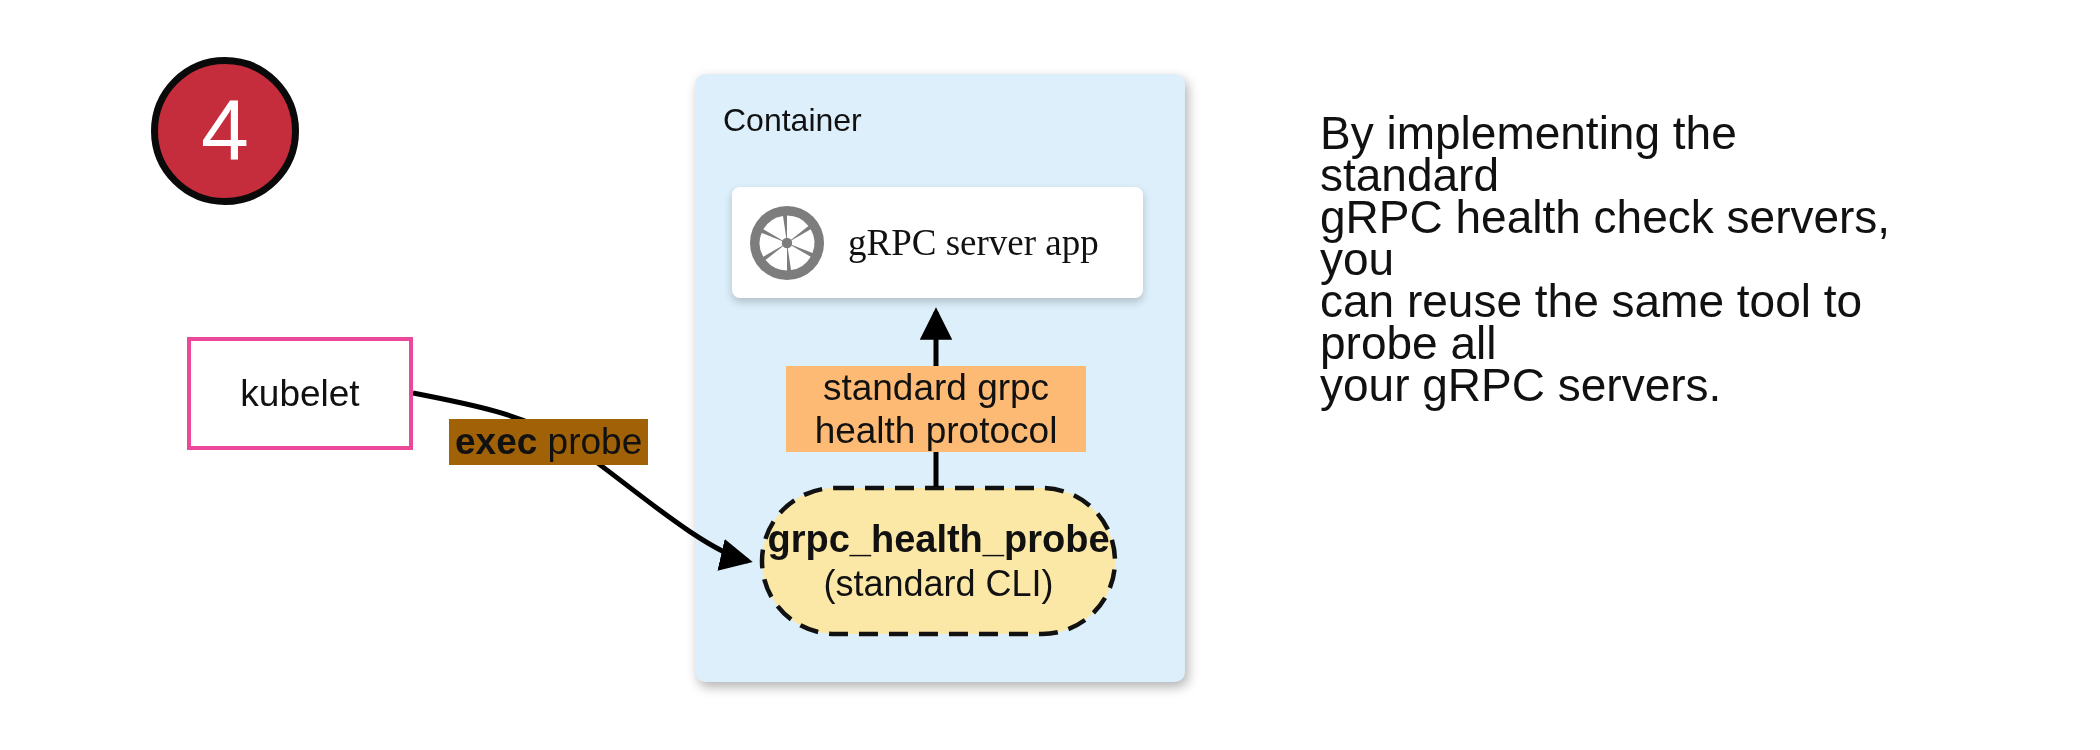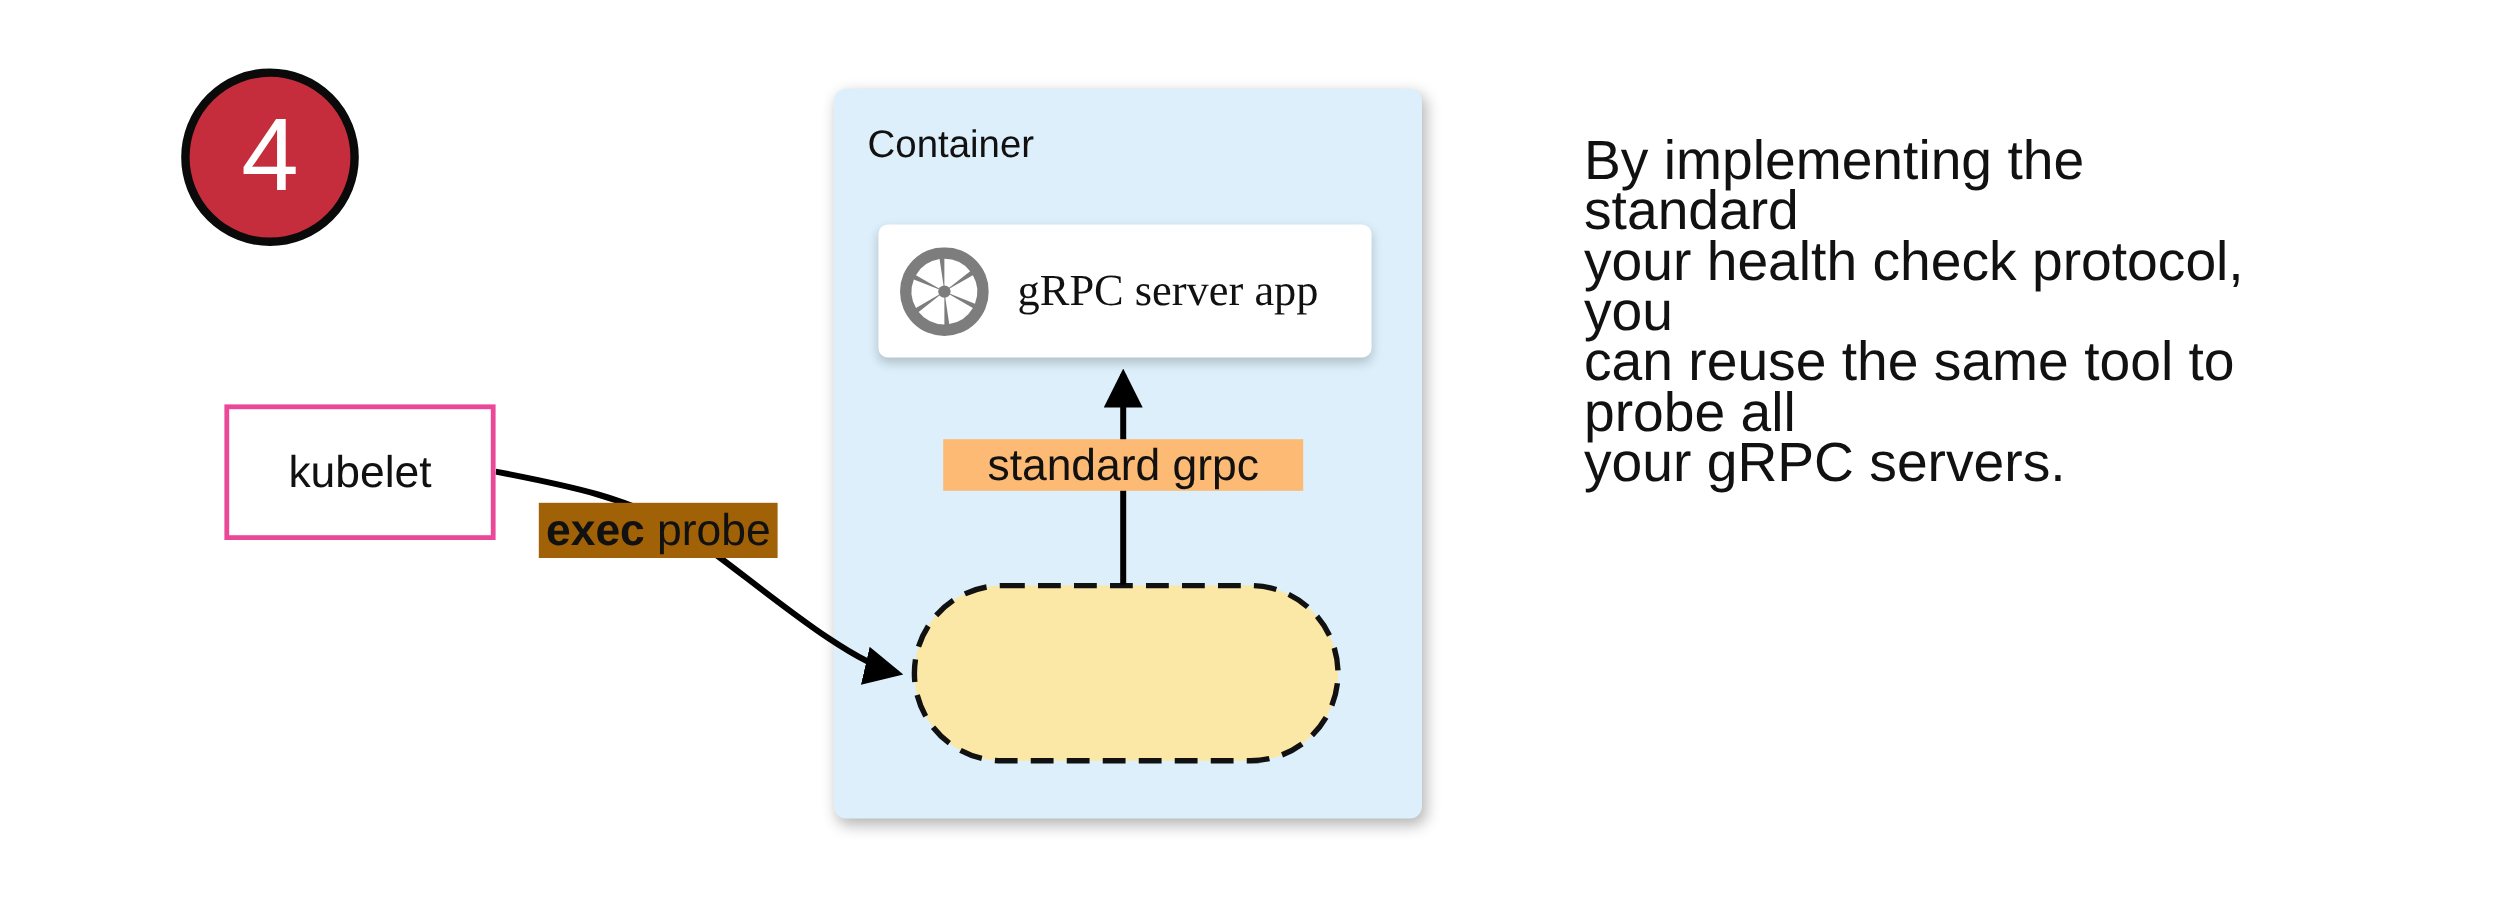--- a/index.html
+++ b/index.html
@@ -203,23 +203,28 @@
     </svg>
     <span class="server-label">gRPC server app</span>
   </div>
 
   <div class="exec-label">
     <b>exec</b><span> probe</span>
   </div>
 
   <div class="health-label">
     <div>standard grpc</div>
-  </div>
-
+    <div>health protocol</div>
+  </div>
+
+  <div class="pill-text">
+    <div class="pill-title">grpc_health_probe</div>
+    <div class="pill-subtitle">(standard CLI)</div>
+  </div>
 
   <div class="note">
     <div>By implementing the standard</div>
-    <div>your health check protocol, you</div>
+    <div>gRPC health check servers, you</div>
     <div>can reuse the same tool to probe all</div>
     <div>your gRPC servers.</div>
   </div>
 
 </div>
 
 </body></html>

